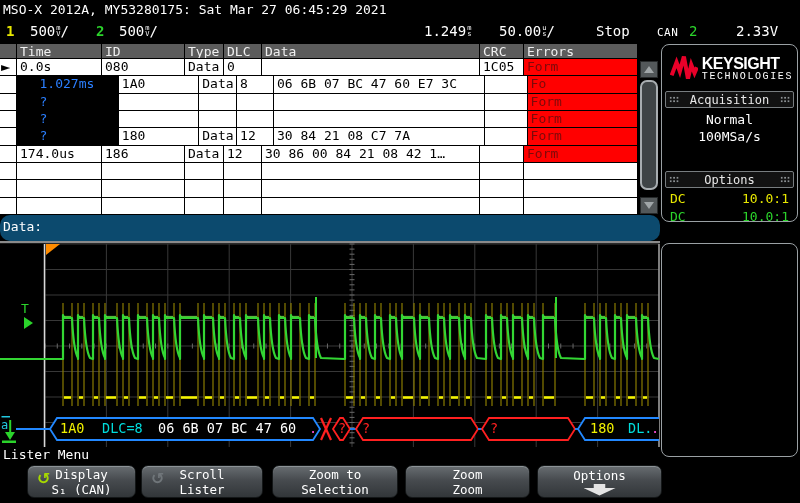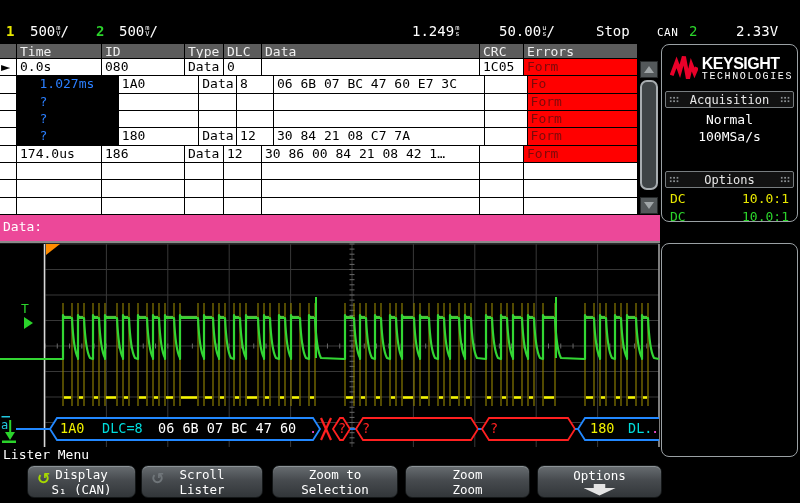--- a/index.html
+++ b/index.html
@@ -28,22 +28,22 @@
   
   .sb-btn{left:640px;width:18px;height:17px;background:#53585a;border:1px solid #26292a;
           box-sizing:border-box;display:flex;align-items:center;justify-content:center;}
   .tri-up{width:0;height:0;border-left:5px solid transparent;border-right:5px solid transparent;
           border-bottom:7px solid #a0a6a8;}
   .tri-dn{width:0;height:0;border-left:5px solid transparent;border-right:5px solid transparent;
           border-top:7px solid #a0a6a8;}
   #sb-thumb{left:640px;top:80px;width:18px;height:110px;background:#3f4446;
             border:2px solid #a8adb0;border-radius:7px;box-sizing:border-box;}
   
-  #databar{left:0;top:215px;width:660px;height:26px;background:#ec4899;color:#fff;
-           font-size:13px;line-height:24px;padding-left:3px;box-sizing:border-box;}
+  #databar{left:0;top:215px;width:660px;height:26px;background:#0c4a6e;color:#fff;
+           font-size:13px;line-height:24px;padding-left:3px;box-sizing:border-box;border-radius:10px;}
   
   #listermenu{left:3px;top:447px;color:#fff;font-size:13px;}
   
   .sidebox{left:661px;width:137px;background:#000;border:1.5px solid #9aa0a4;
            border-radius:8px;box-sizing:border-box;}
   #sidebox-top{top:44px;height:178px;}
   #sidebox-bottom{top:243px;height:214px;}
   #logo{display:flex;align-items:center;gap:4px;padding:7px 4px 5px 8px;}
   #logo-text{display:flex;flex-direction:column;}
   #logo-brand{color:#fff;font-family:"Liberation Sans",sans-serif;font-weight:bold;
@@ -67,33 +67,34 @@
   .sk-icon{position:absolute;left:9px;top:5px;font-family:"DejaVu Sans",sans-serif;
            font-size:16px;font-weight:bold;}
   .sk-arrow{width:32px;height:12px;background:#e4e4e4;margin-top:1px;
             clip-path:polygon(32% 0,68% 0,68% 38%,100% 38%,50% 100%,0 38%,32% 38%);}
 </style>
 </head>
 <body>
 
 <div id="screen">
 
+  <div class="abs" id="titlebar">MSO-X 2012A, MY53280175: Sat Mar 27 06:45:29 2021</div>
 
   <div class="abs" id="statusbar">
     <span class="it chnum ch1c" style="left:6px">1</span>
     <span class="it" style="left:30px"><span>500</span><span class="stk">
           <span>m</span>
           <span>V</span>
         </span><span>/</span></span>
     <span class="it chnum ch2c" style="left:96px">2</span>
     <span class="it" style="left:119px"><span>500</span><span class="stk">
           <span>m</span>
           <span>V</span>
         </span><span>/</span></span>
-    <span class="it" style="left:412px"><span>1.249</span><span class="stk">
+    <span class="it" style="left:424px"><span>1.249</span><span class="stk">
           <span>m</span>
           <span>s</span>
         </span></span>
     <span class="it" style="left:499px"><span>50.00</span><span class="stk">
           <span>u</span>
           <span>s</span>
         </span><span>/</span></span>
     <span class="it" style="left:596px">Stop</span>
     <span class="it small-caps" style="left:657px;top:5px">CAN</span>
     <span class="it ch2c" style="left:689px">2</span>

